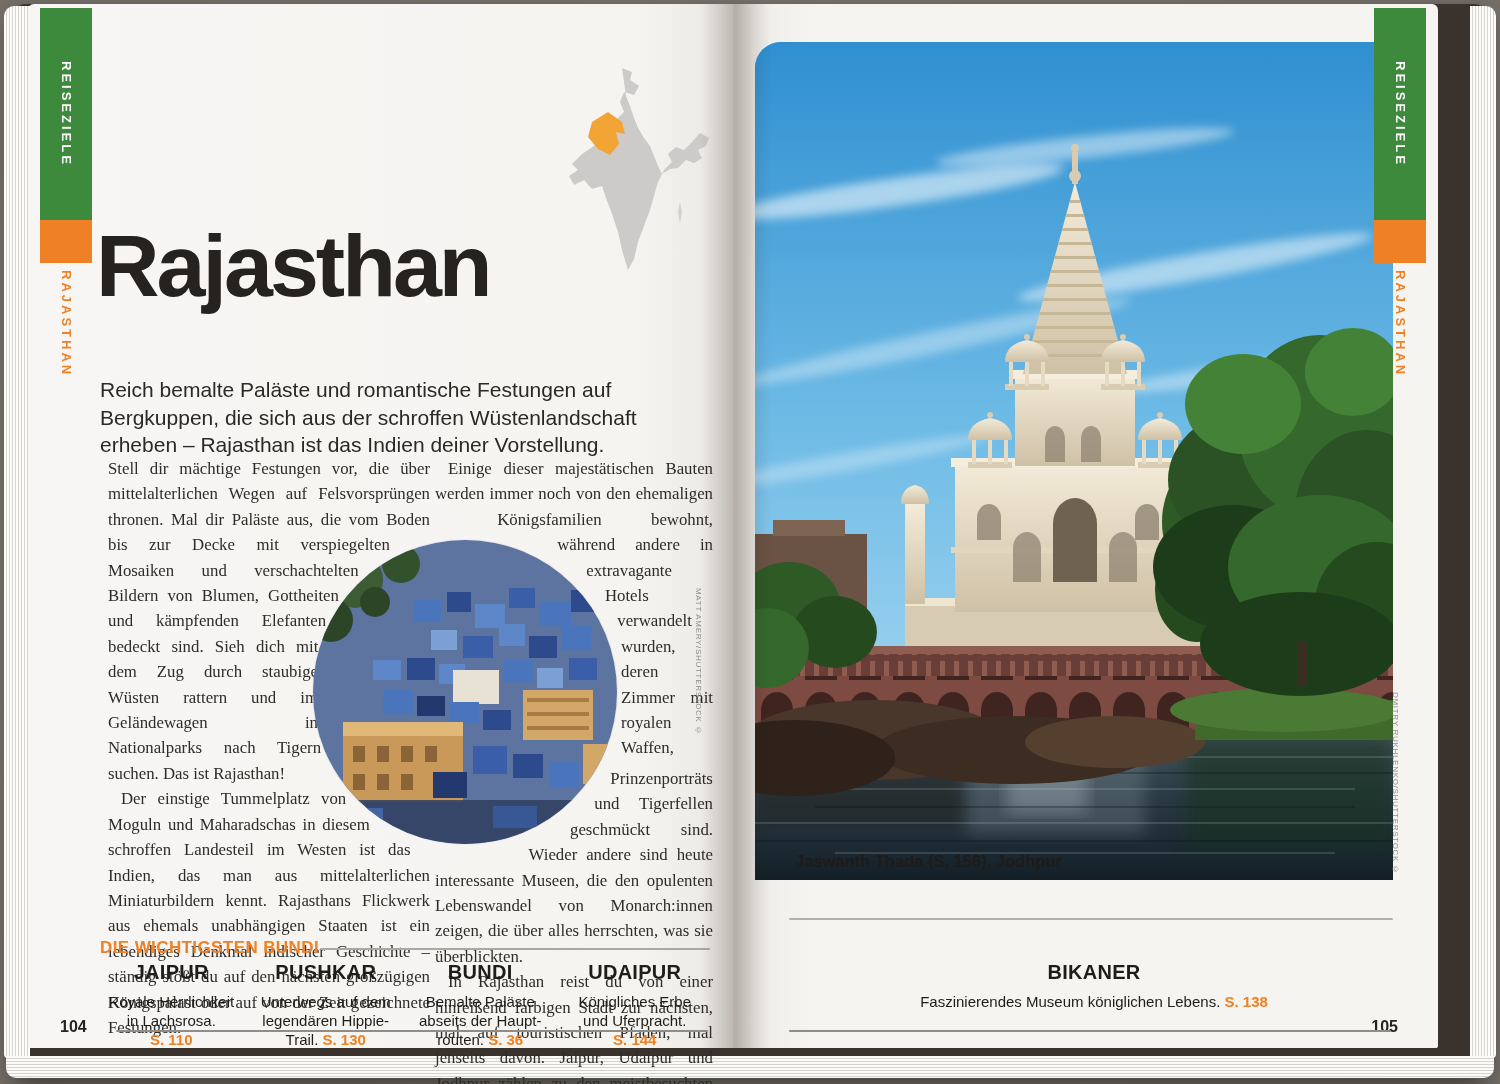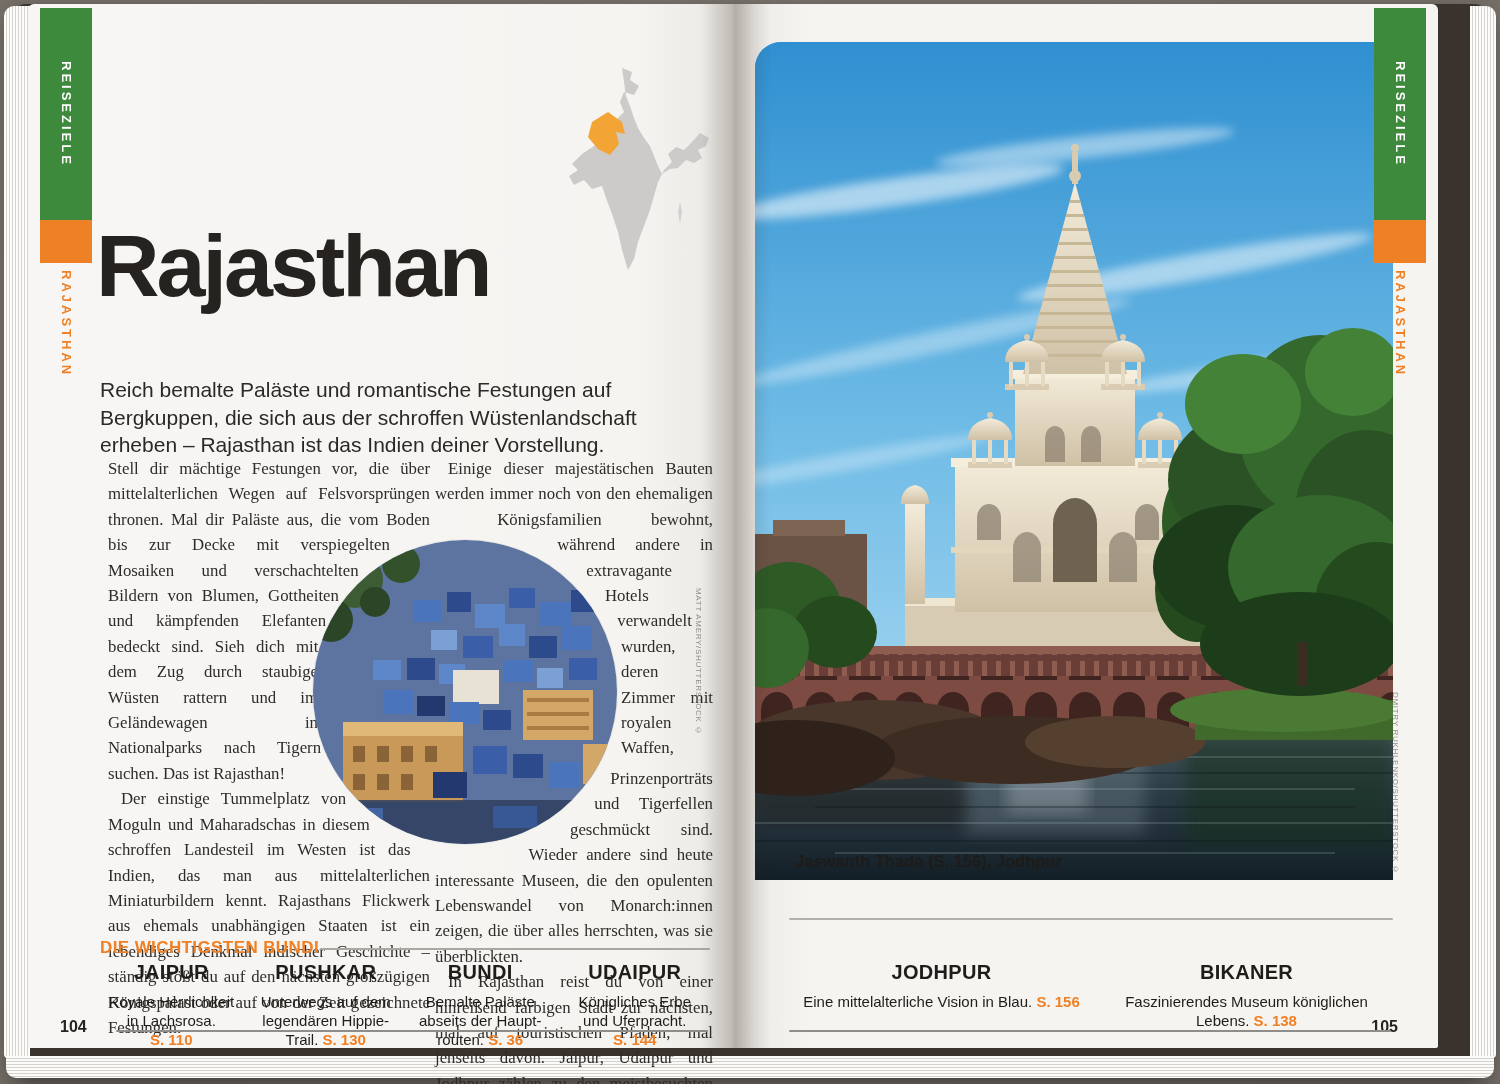--- a/index.html
+++ b/index.html
@@ -343,24 +343,20 @@
     <div class="tab-state">
       <span class="vtext">RAJASTHAN</span>
     </div>
 
     <div class="credit credit-r vtext">DMITRY RUKHLENKO/SHUTTERSTOCK ©</div>
     <div class="caption">Jaswanth Thada (S. 156), Jodhpur</div>
     <div class="rule rule-cap"></div>
 
     <div class="dest-row dest-row-r">
       <div class="dest">
-        <div class="dest-name">JODHPUR</div>
-        <div class="dest-desc"><span>Eine mittelalterliche Vision in Blau.</span> <span class="oref">S. 156</span></div>
-      </div>
-      <div class="dest">
         <div class="dest-name">BIKANER</div>
         <div class="dest-desc"><span>Faszinierendes Museum königlichen Lebens.</span> <span class="oref">S. 138</span></div>
       </div>
     </div>
 
     <div class="pagenum pn-r">105</div>
     <div class="rule rule-foot-r"></div>
   </div>
 
   <div class="gutter"></div>

